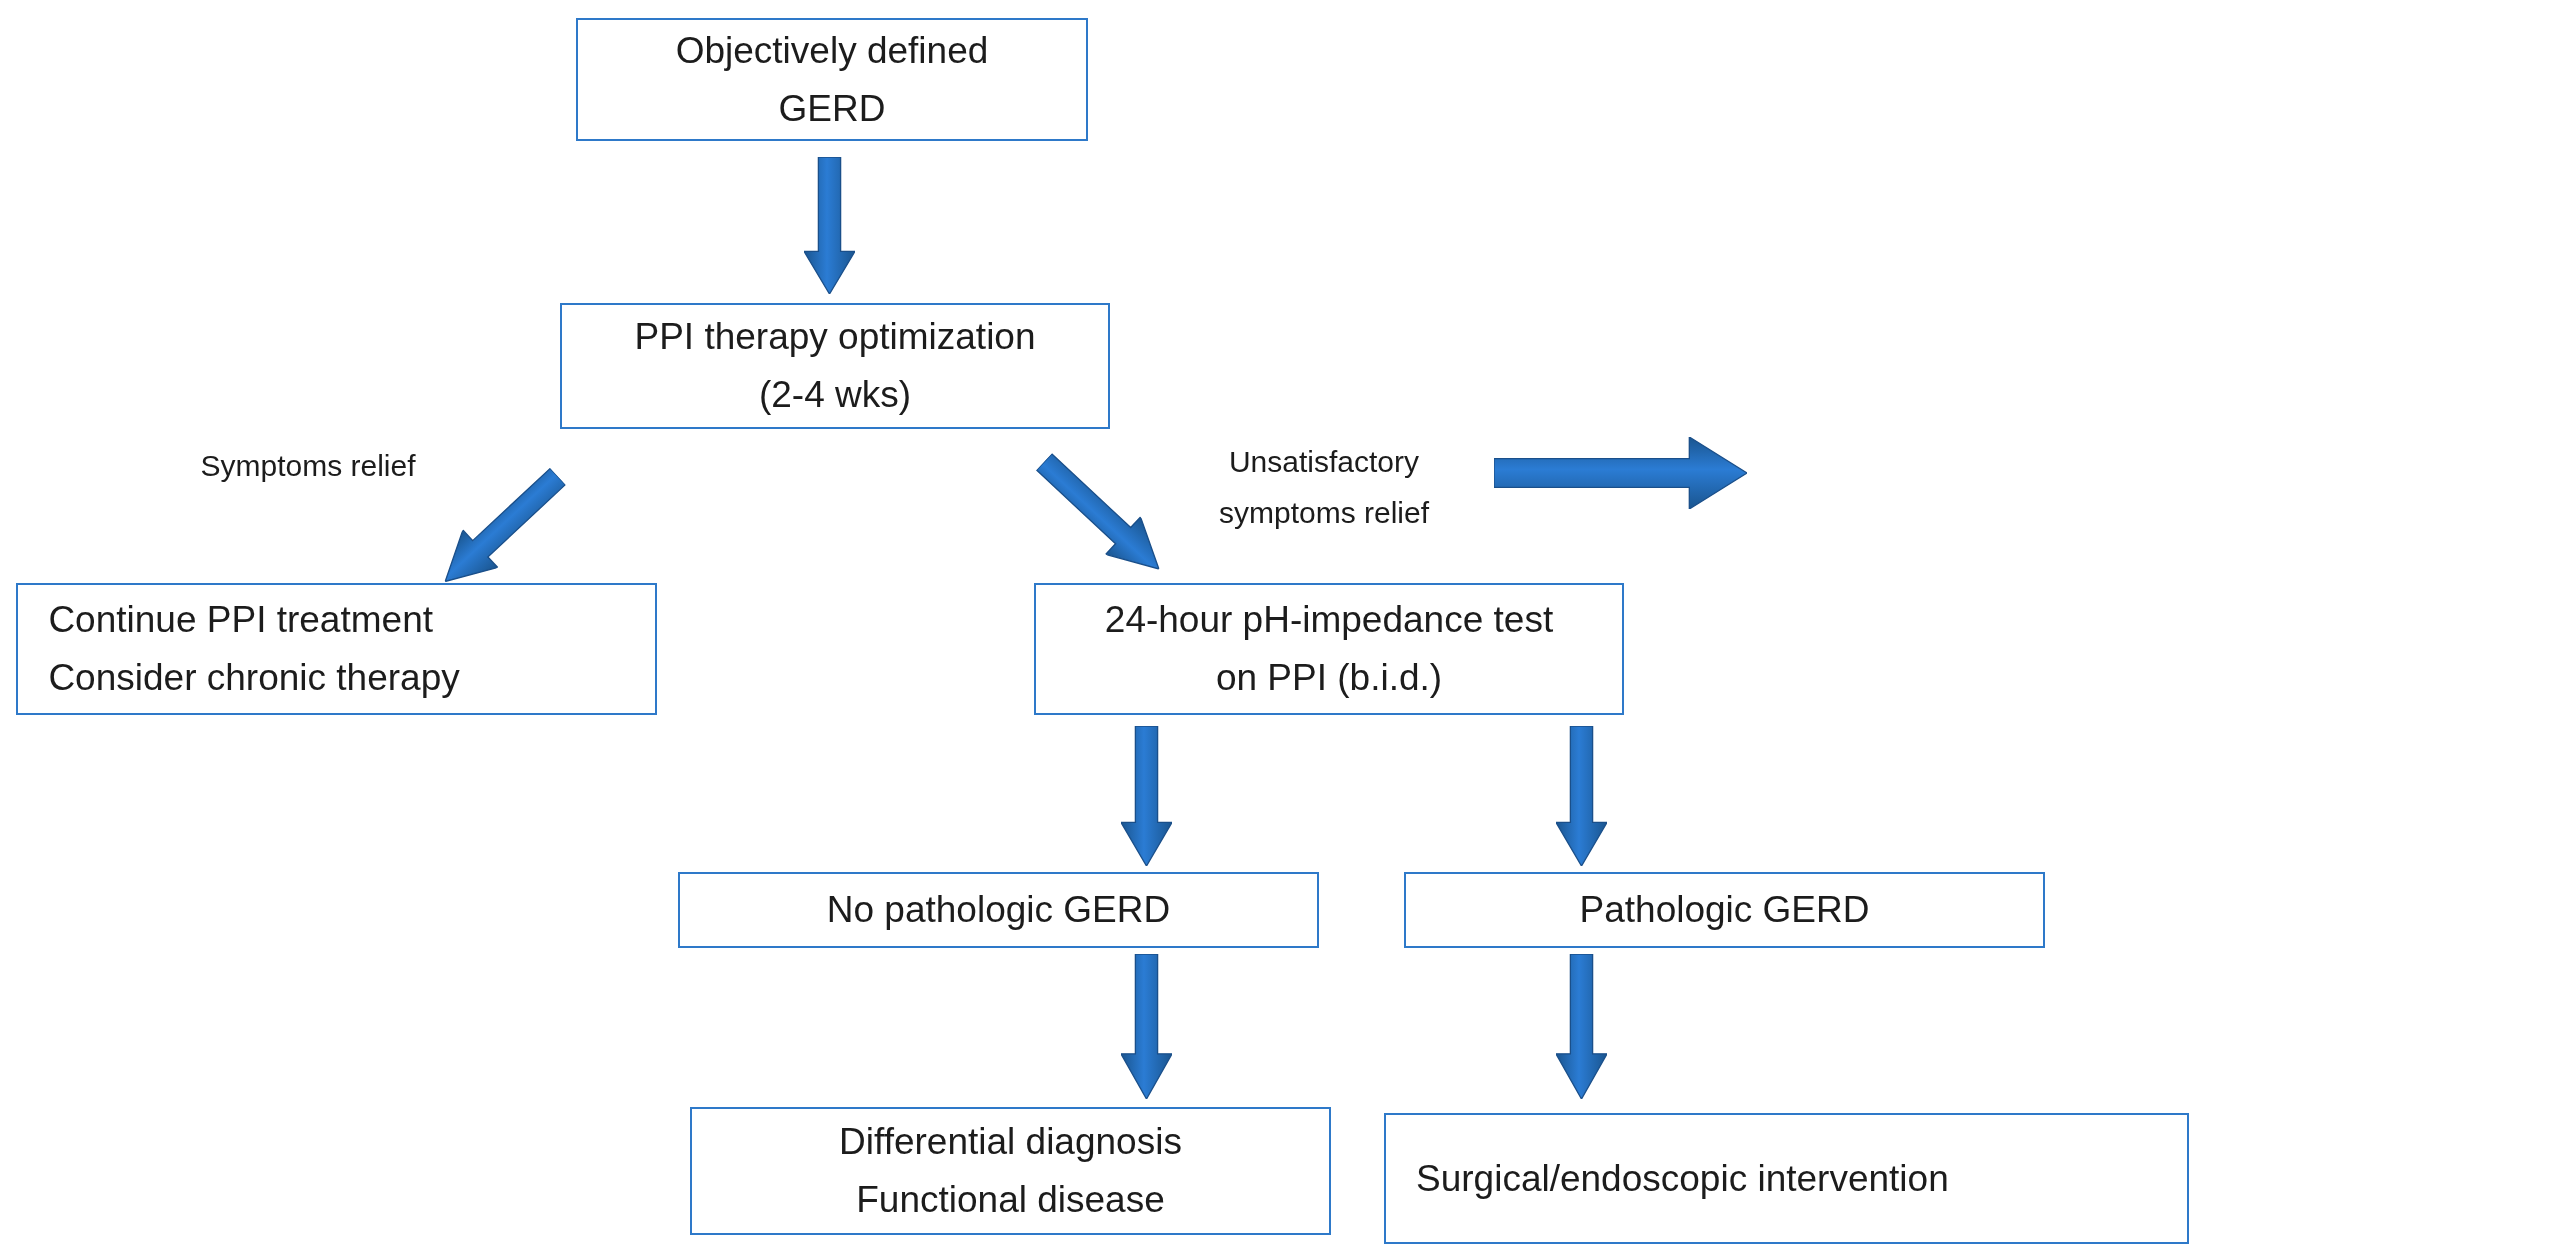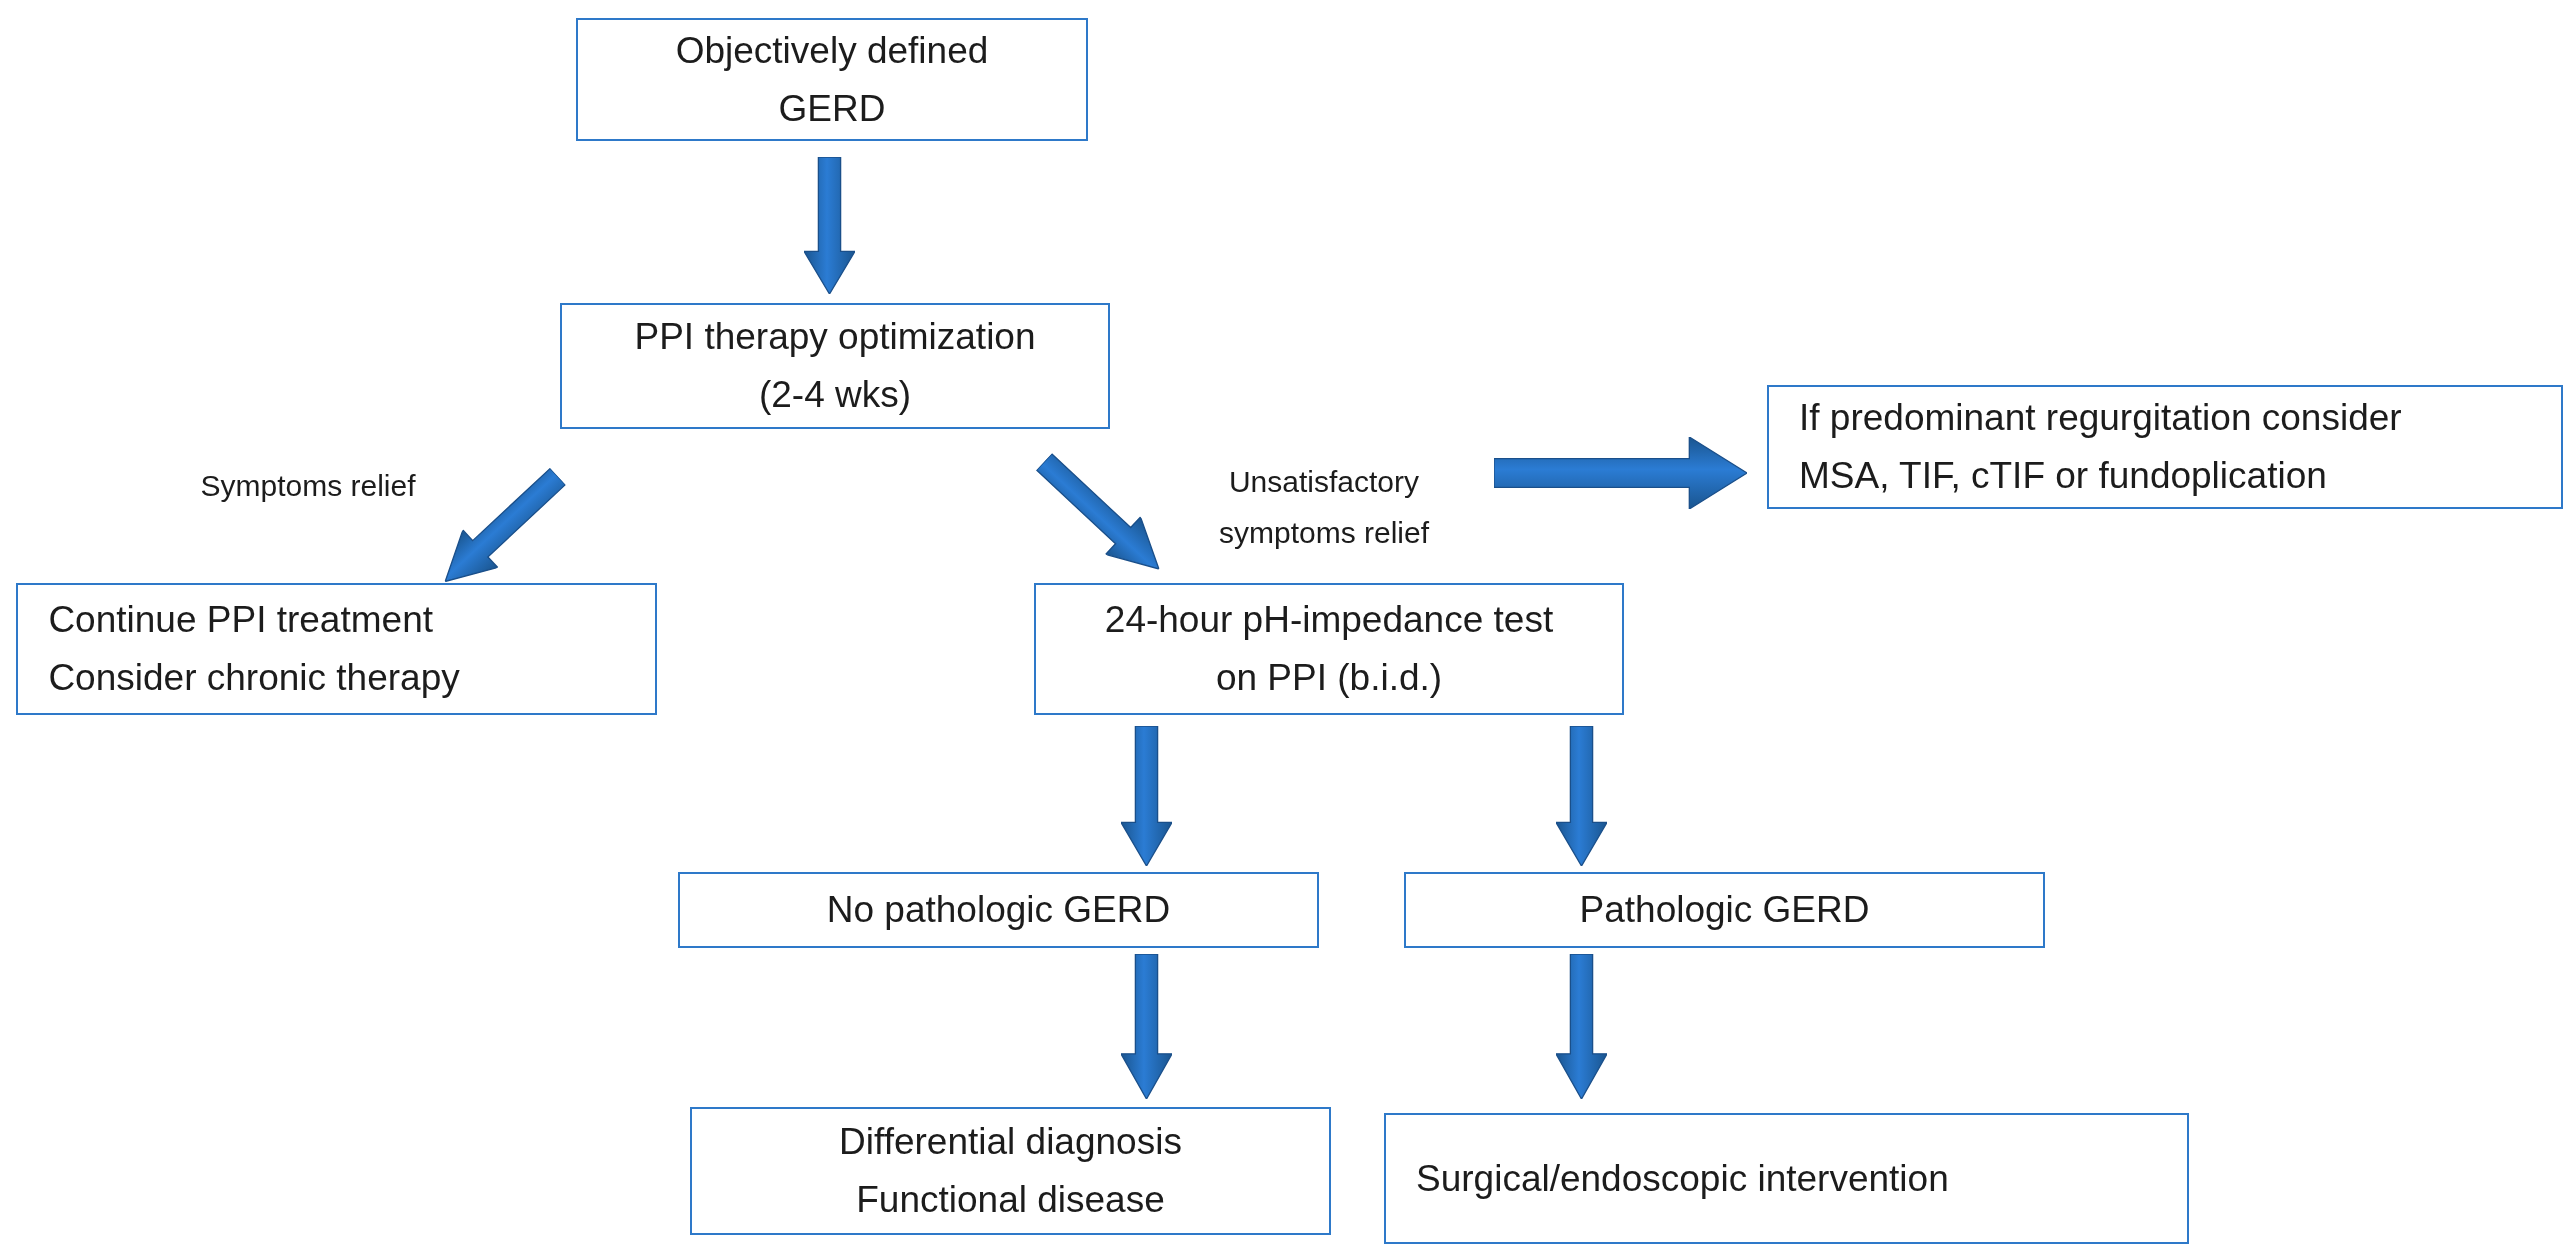--- a/index.html
+++ b/index.html
@@ -8,21 +8,21 @@
   .canvas{position:relative;width:2576px;height:1251px;background:#ffffff;}
 
   .node{position:absolute;box-sizing:border-box;background:#ffffff;
         border:2.6px solid #2e79c9;color:#1c1c1c;font-size:37px;
         display:flex;flex-direction:column;justify-content:center;}
   .node .line{line-height:58px;white-space:nowrap;}
   .node.center{align-items:center;text-align:center;}
   .node.left{align-items:flex-start;text-align:left;padding-left:30px;}
 
   .edge-label{position:absolute;color:#1c1c1c;font-size:30px;
-              text-align:center;margin-top:20px;}
+              text-align:center;}
   .edge-label .line{line-height:51px;white-space:nowrap;}
 
   .arrow{position:absolute;}
   .rot{transform-origin:50% 50%;}
 </style>
 </head>
 <body>
 
 <div class="canvas">
 
@@ -69,24 +69,20 @@
   </svg>
 
   <svg class="arrow rot" style="left:1076px;top:437px;transform:rotate(-47deg)" width="51" height="157" viewBox="0 0 78 215" preserveAspectRatio="none">
     <polygon points="22,0 56,0 56,148 78,148 39,215 0,148 22,148" fill="url(#gv)" stroke="#1a4f8a" stroke-width="2"></polygon>
   </svg>
 
   <svg class="arrow" style="left:1494px;top:437px" width="253" height="72" viewBox="0 0 386 110" preserveAspectRatio="none">
     <polygon points="0,33 298,33 298,0 386,55 298,110 298,77 0,77" fill="url(#gh)" stroke="#1a4f8a" stroke-width="2"></polygon>
   </svg>
 
-  <div class="node left" style="left:1767px;top:385px;width:796px;height:124px">
-    <div class="line">If predominant regurgitation consider</div>
-    <div class="line">MSA, TIF, cTIF or fundoplication</div>
-  </div>
 
   <div class="node left" style="left:16.4px;top:583px;width:641px;height:132px">
     <div class="line">Continue PPI treatment</div>
     <div class="line">Consider chronic therapy</div>
   </div>
 
   <div class="node center" style="left:1034px;top:583px;width:590px;height:132px">
     <div class="line">24-hour pH-impedance test</div>
     <div class="line">on PPI (b.i.d.)</div>
   </div>

